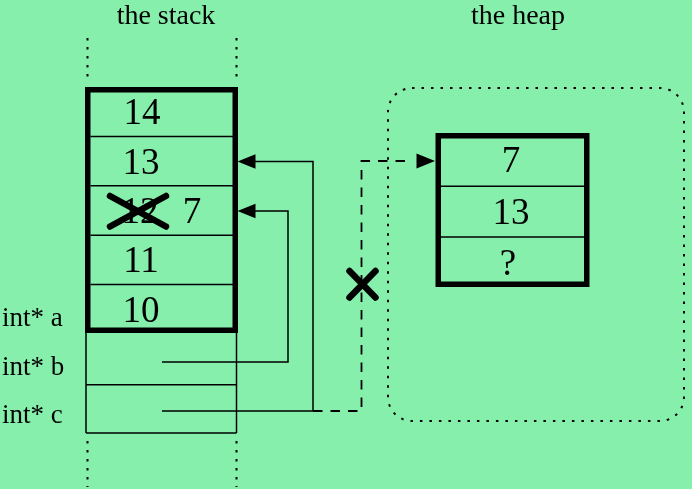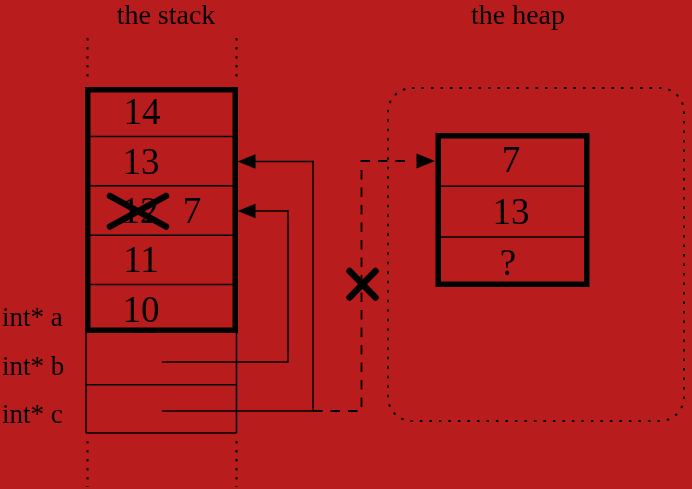--- a/index.html
+++ b/index.html
@@ -1,20 +1,20 @@
 <!DOCTYPE html>
 <html><head>
 <meta charset="utf-8">
 <style>
   html, body { margin: 0; padding: 0; background: #ffffff; }
   .page {
     position: relative;
     width: 692px;
     height: 489px;
-    background: #b91c1c;
+    background: #86efac;
     overflow: hidden;
   }
   svg { display: block; }
   text {
     font-family: "Liberation Serif", "DejaVu Serif", serif;
     fill: #000000;
   }
   .title { font-size: 28px; }
   .cellval { font-size: 37px; }
   .ptrlabel { font-size: 27px; }

